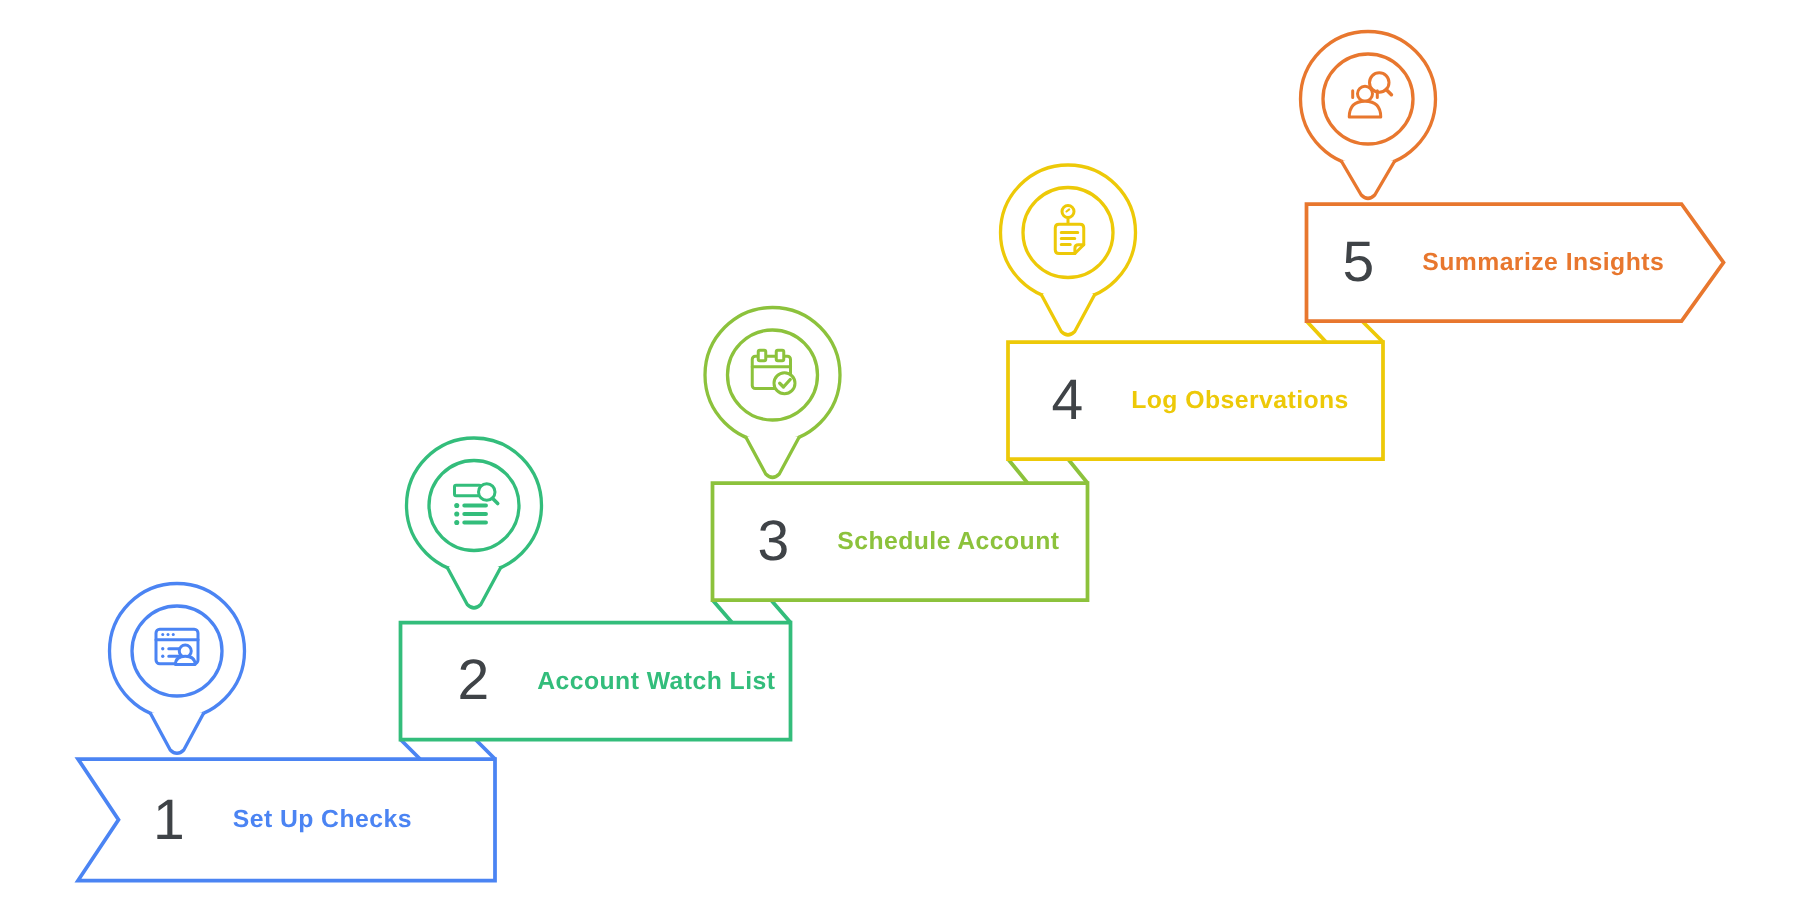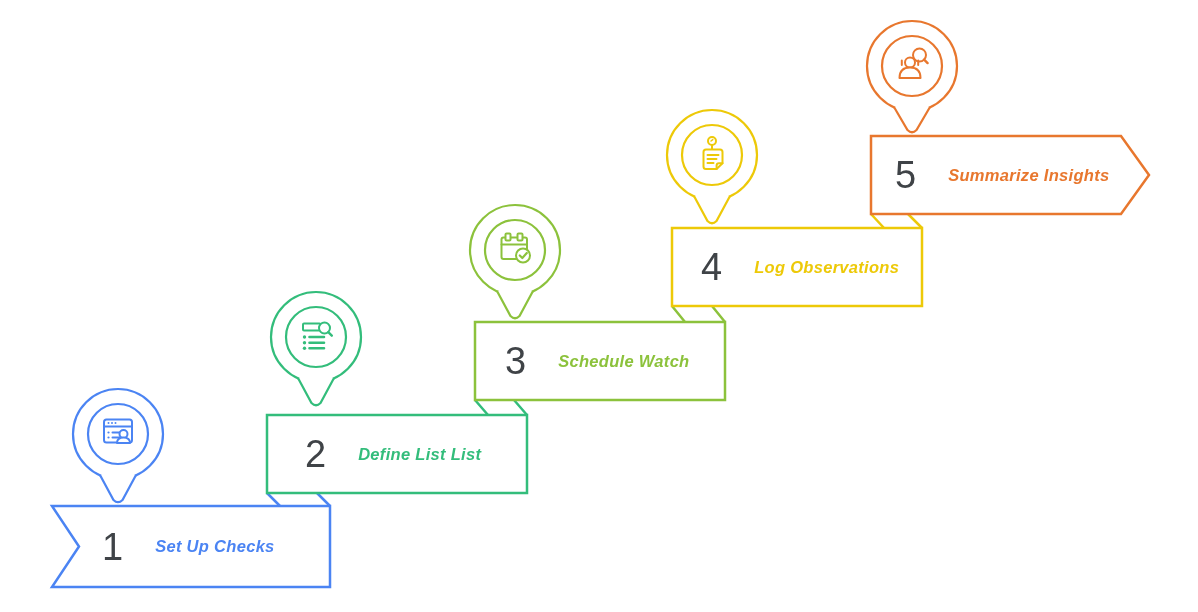--- a/index.html
+++ b/index.html
@@ -17,21 +17,21 @@
   .icf{stroke:none;}
   .wf{fill:#fff;}
   .s1 .stroke{stroke:var(--c1);} .s1 .icf{fill:var(--c1);}
   .s2 .stroke{stroke:var(--c2);} .s2 .icf{fill:var(--c2);}
   .s3 .stroke{stroke:var(--c3);}
   .s4 .stroke{stroke:var(--c4);}
   .s5 .stroke{stroke:var(--c5);}
 
   .step{position:absolute;display:flex;align-items:center;box-sizing:border-box;}
   .num{font-size:38px;color:var(--num-color);margin-right:32px;line-height:1;}
-  .label{font-size:16.5px;font-weight:700;letter-spacing:.3px;line-height:1;font-style:italic;}
+  .label{font-size:16.5px;font-weight:700;letter-spacing:.3px;line-height:1;}
   .step.s1 .label{color:var(--c1);}
   .step.s2 .label{color:var(--c2);}
   .step.s3 .label{color:var(--c3);}
   .step.s4 .label{color:var(--c4);}
   .step.s5 .label{color:var(--c5);}
 </style>
 </head>
 <body>
 
 <div id="stage" style="background: rgb(255, 255, 255);">
@@ -132,26 +132,26 @@
     </g>
   </svg>
 
   <div class="step s1" style="left:52px;top:506px;width:278px;height:81px;padding-left:50px">
     <span class="num">1</span>
     <span class="label">Set Up Checks</span>
   </div>
 
   <div class="step s2" style="left:267px;top:415px;width:260px;height:78px;padding-left:38px">
     <span class="num">2</span>
-    <span class="label">Define List List</span>
+    <span class="label">Account Watch List</span>
   </div>
 
   <div class="step s3" style="left:475px;top:322px;width:250px;height:78px;padding-left:30px">
     <span class="num">3</span>
-    <span class="label">Schedule Watch</span>
+    <span class="label">Schedule Account</span>
   </div>
 
   <div class="step s4" style="left:672px;top:228px;width:250px;height:78px;padding-left:29px">
     <span class="num">4</span>
     <span class="label">Log Observations</span>
   </div>
 
   <div class="step s5" style="left:871px;top:136px;width:250px;height:78px;padding-left:24px">
     <span class="num">5</span>
     <span class="label">Summarize Insights</span>

